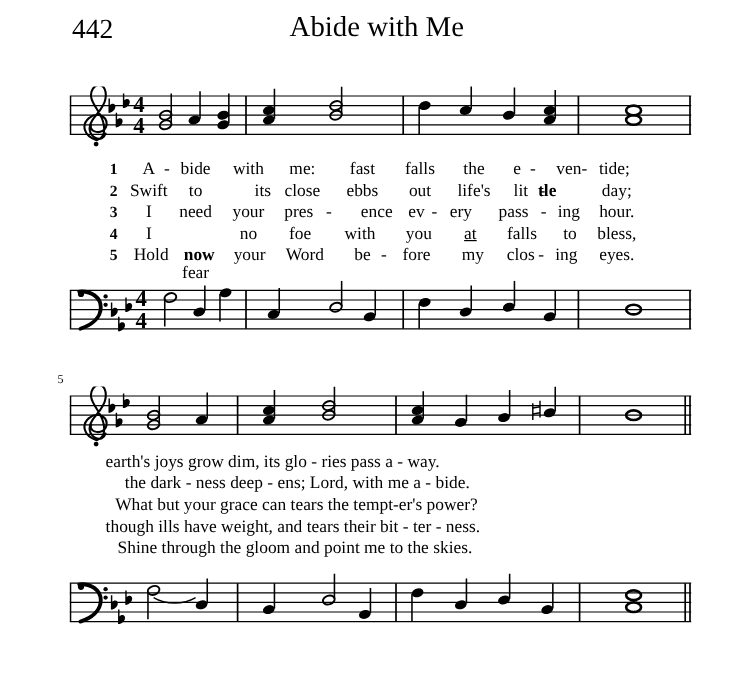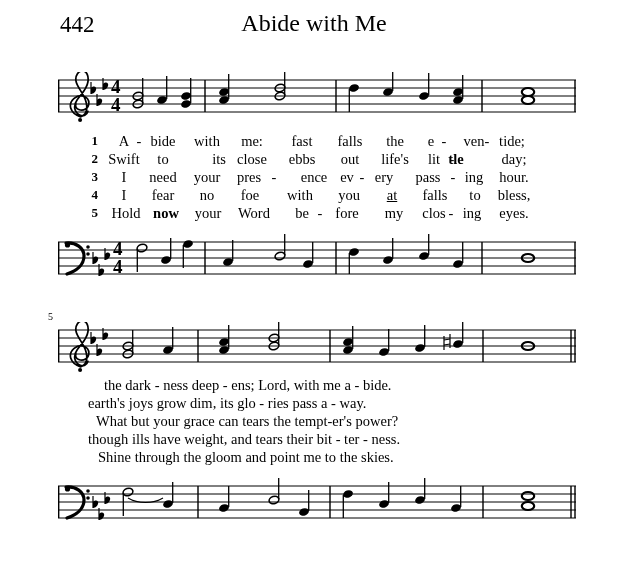--- a/index.html
+++ b/index.html
@@ -221,21 +221,21 @@
       <span class="syl" style="left:322px;">ery</span>
       <span class="syl" style="left:366px;">pass</span>
       <span class="syl" style="left:391px;">-</span>
       <span class="syl" style="left:412px;">ing</span>
       <span class="syl" style="left:452px;">hour.</span>
     </div>
 
     <div class="lyric-line">
       <span class="verse-num" style="left:26px; width:10px;">4</span>
       <span class="syl" style="left:62px;">I</span>
-      <span class="syl" style="left:101px;">fear</span>
+      <span class="syl" style="left:101px;margin-top:33px;">fear</span>
       <span class="syl" style="left:145px;">no</span>
       <span class="syl" style="left:188px;">foe</span>
       <span class="syl" style="left:238px;">with</span>
       <span class="syl" style="left:287px;">you</span>
       <span class="syl" style="left:330px;text-decoration:underline;">at</span>
       <span class="syl" style="left:373px;">falls</span>
       <span class="syl" style="left:413px;">to</span>
       <span class="syl" style="left:452px;">bless,</span>
     </div>
 
@@ -398,24 +398,24 @@
       </g>
       <ellipse cx="400" cy="22" rx="5" ry="3.6" fill="#000" transform="rotate(-18 400 22)"></ellipse>
       <line x1="404.7" y1="21" x2="404.7" y2="0" stroke="#000" stroke-width="1.3"></line>
 
       <ellipse cx="470" cy="24" rx="6.2" ry="4" fill="none" stroke="#000" stroke-width="2.2"></ellipse>
     </svg>
   </div>
 
   <div class="lyrics" style="left:62px; top:376px; width:500px;">
     <div class="lyric-line">
+      <span style="position:absolute; left:26px;">earth's   joys    grow    dim,     its     glo - ries pass  a - way.</span>
+    </div>
+    <div class="lyric-line">
       <span style="position:absolute; left:42px;">the    dark - ness    deep - ens;  Lord, with   me     a - bide.</span>
-    </div>
-    <div class="lyric-line">
-      <span style="position:absolute; left:26px;">earth's   joys    grow    dim,     its     glo - ries pass  a - way.</span>
     </div>
     <div class="lyric-line">
       <span style="position:absolute; left:34px;">What    but    your    grace   can    tears   the tempt-er's power?</span>
     </div>
     <div class="lyric-line">
       <span style="position:absolute; left:26px;">though   ills   have  weight, and  tears their  bit - ter - ness.</span>
     </div>
     <div class="lyric-line">
       <span style="position:absolute; left:36px;">Shine through the   gloom   and  point  me    to    the  skies.</span>
     </div>

